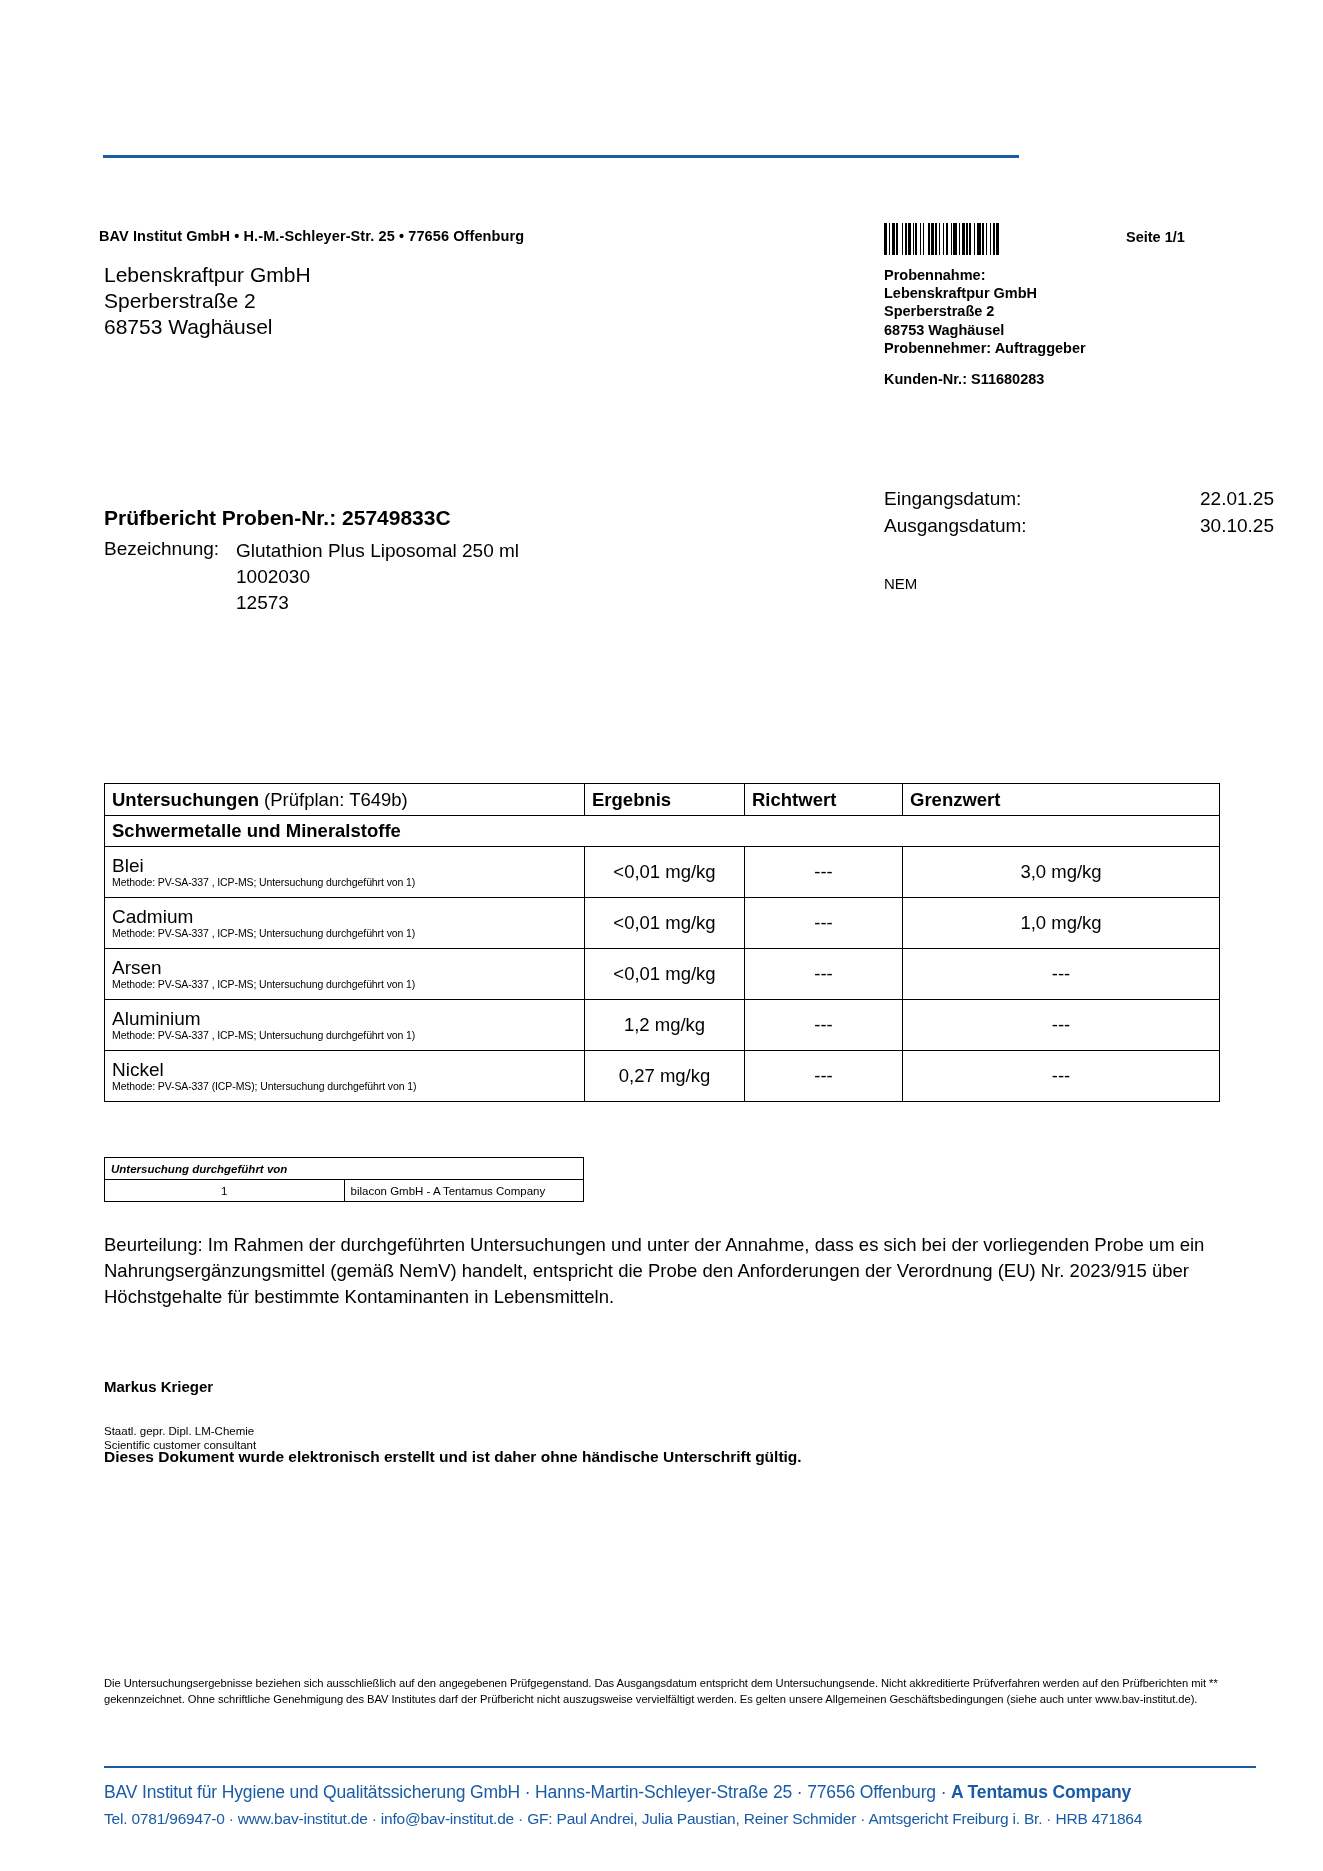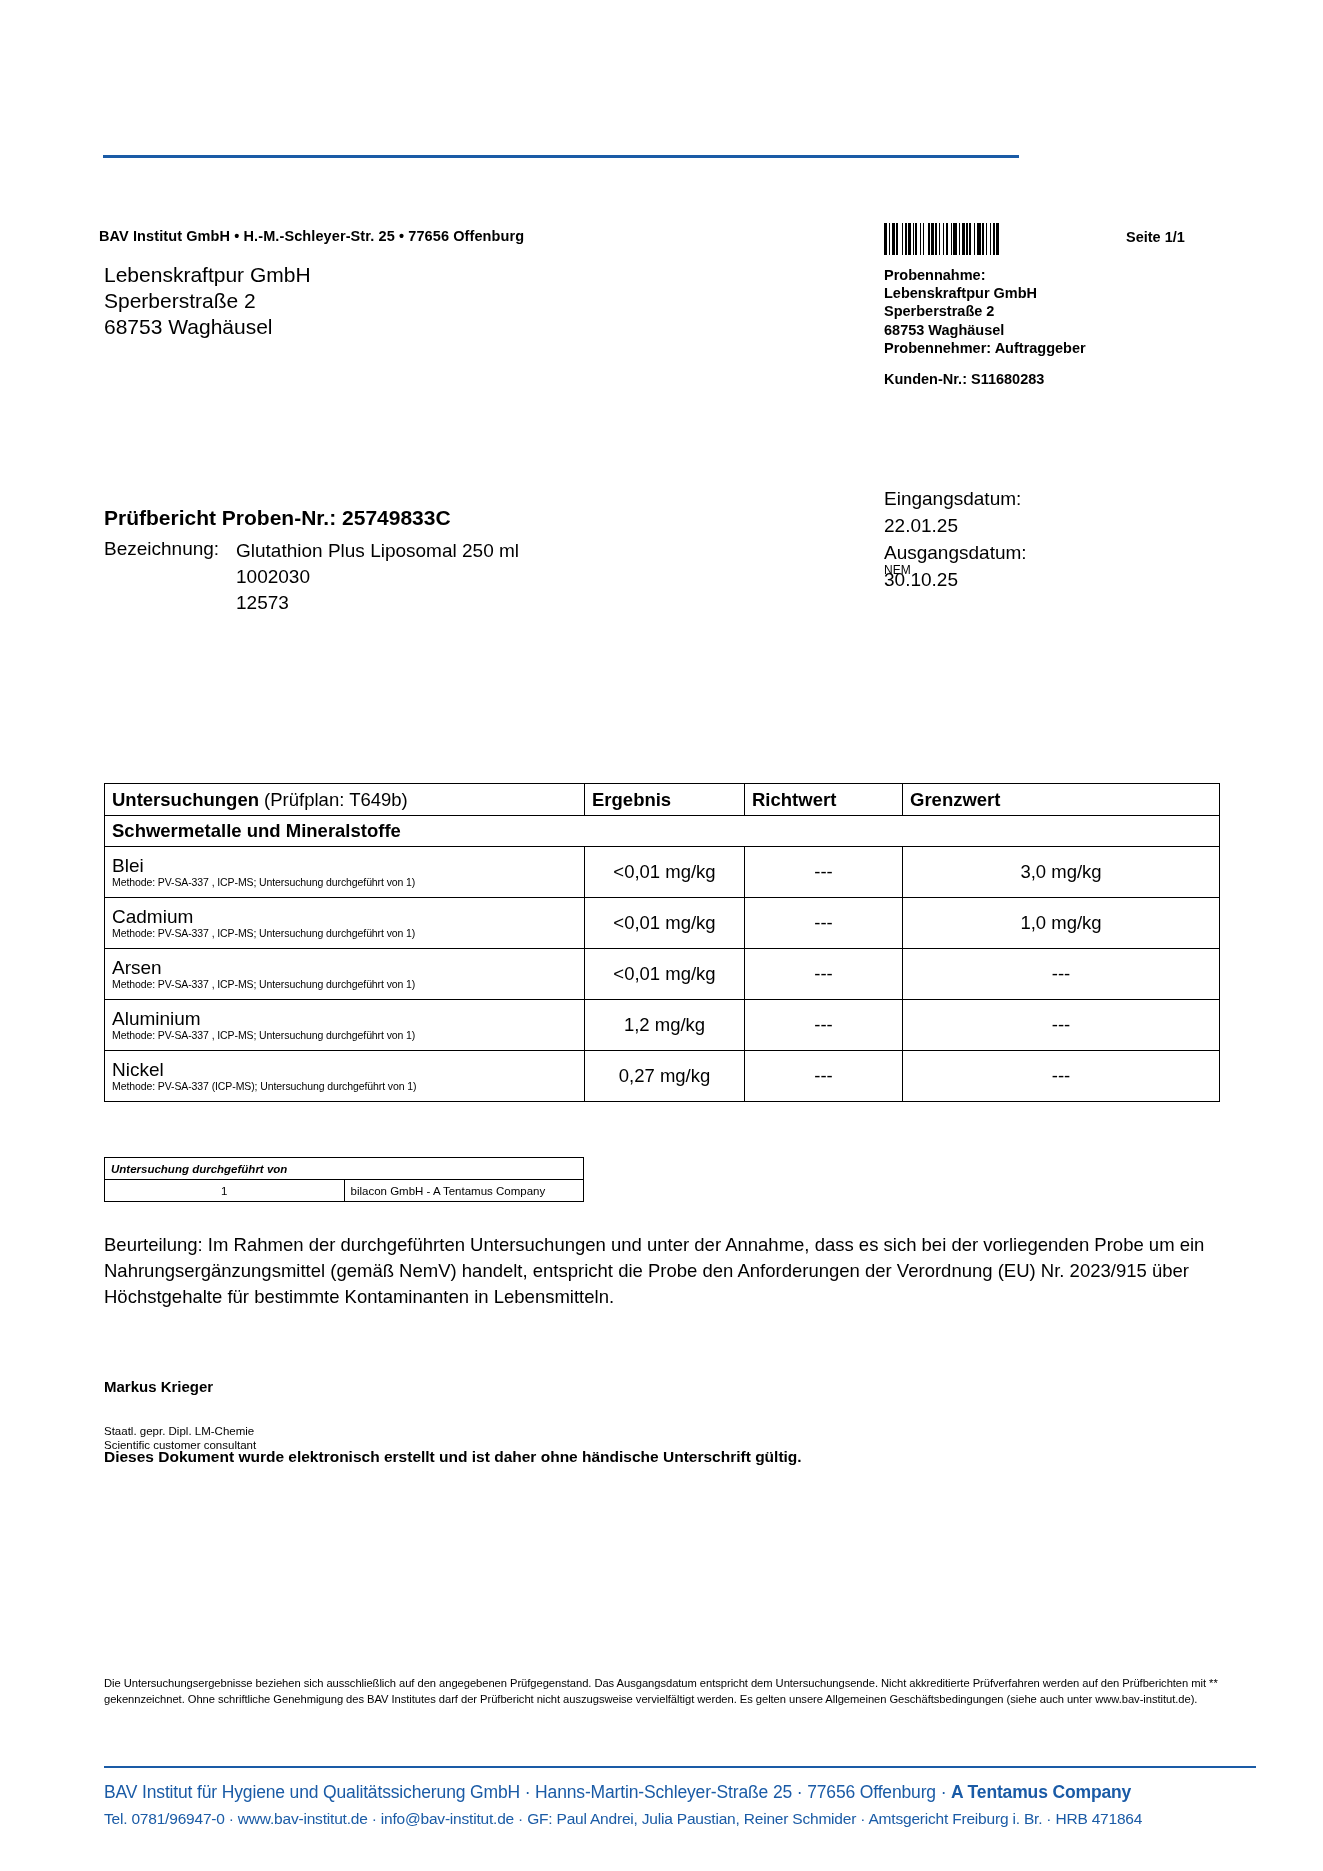--- a/index.html
+++ b/index.html
@@ -142,27 +142,26 @@
     position: absolute;
     left: 884px;
     top: 485px;
     width: 390px;
     font-size: 19px;
     line-height: 27px;
   }
   .dates .drow {
     display: flex;
     justify-content: space-between;
-    flex-direction: column;
   }
   .nem {
     position: absolute;
     left: 884px;
-    top: 563px;
-    font-size: 12px;
+    top: 575px;
+    font-size: 15px;
   }
 
   
   .report-title {
     position: absolute;
     left: 104px;
     top: 506px;
     font-size: 21px;
     font-weight: bold;
     white-space: nowrap;

